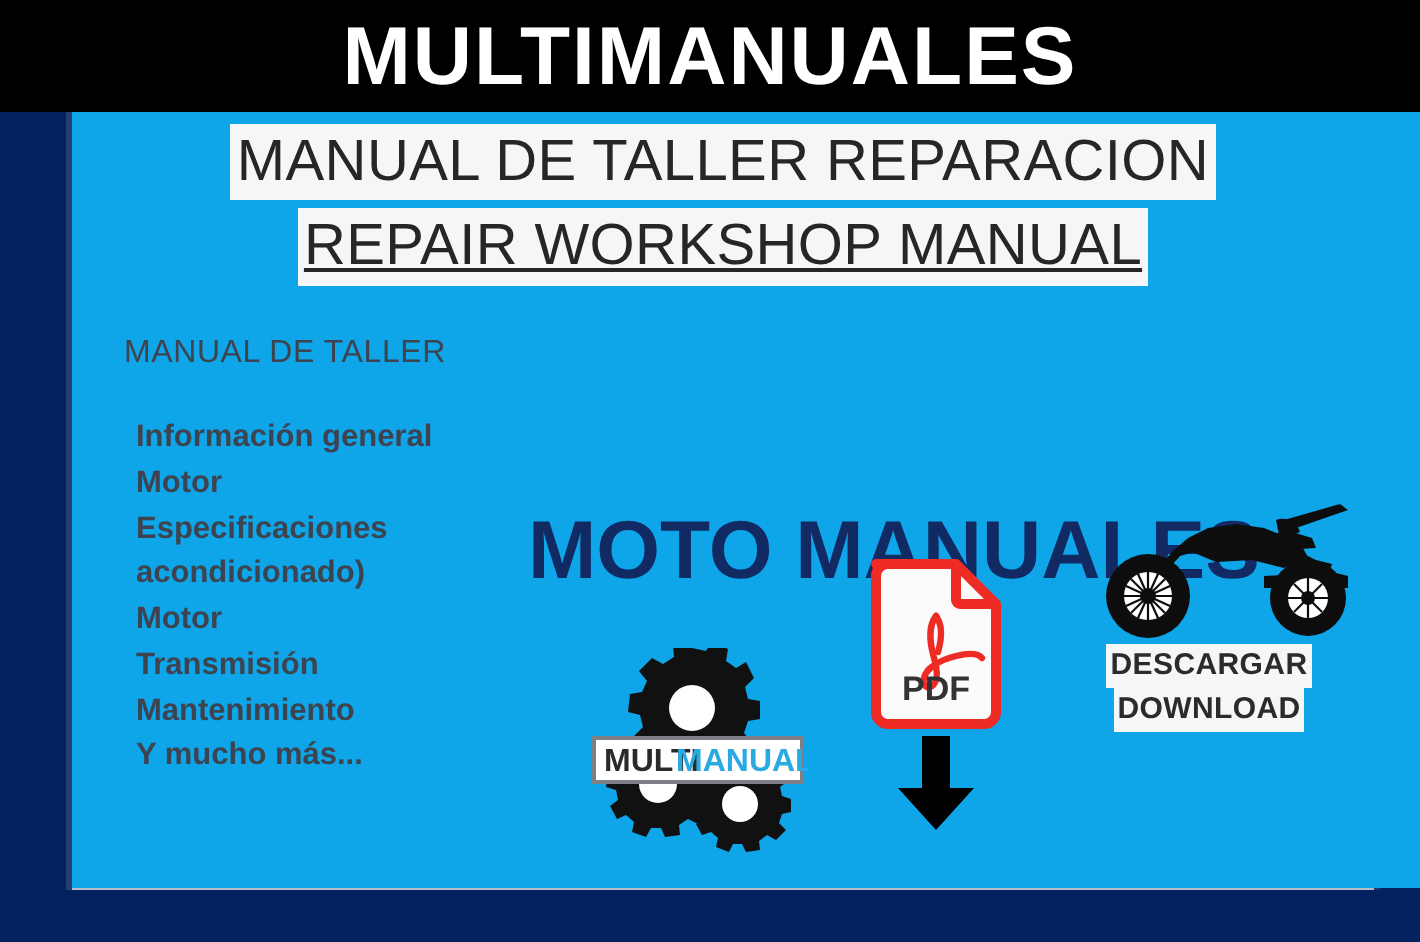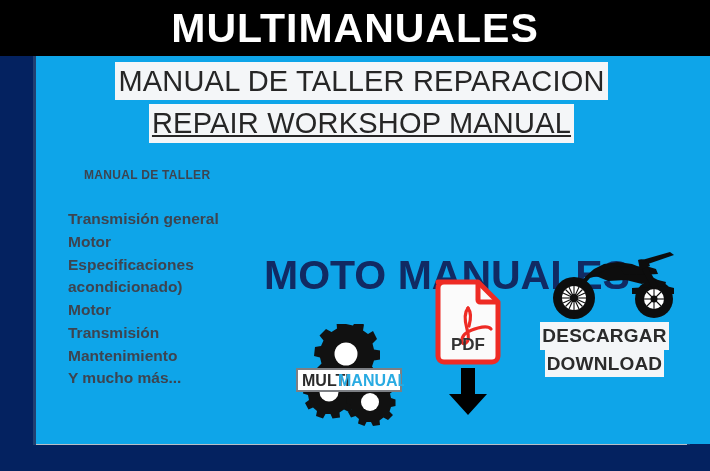--- a/index.html
+++ b/index.html
@@ -52,22 +52,22 @@
     font-weight:400;
     letter-spacing:.2px;
     line-height:1.32;
     padding:0 3px;
     white-space:nowrap;
   }
   .title-line.second{margin-top:4px;text-decoration:underline;}
 
   
   .sub-head{
-    position:absolute;left:48px;top:112px;
-    color:#3d4450;font-size:12px;font-weight:700;letter-spacing:.3px;
+    position:absolute;left:26px;top:112px;
+    color:#3d4450;font-size:16px;font-weight:400;letter-spacing:.3px;
     white-space:nowrap;
   }
   .feature-list{
     position:absolute;left:32px;top:152px;width:230px;
     margin:0;padding:0;list-style:none;
     color:#3d4450;font-size:15.5px;font-weight:700;line-height:1.47;
   }
   .feature-list li{margin:0;padding:0;}
 
   
@@ -86,21 +86,21 @@
   .pdf-icon{position:absolute;left:396px;top:222px;width:72px;height:88px;}
   .dl-arrow{position:absolute;left:412px;top:312px;width:40px;height:48px;}
 
   
   .moto-sil{position:absolute;left:510px;top:190px;width:142px;height:74px;}
 
   
   .dl-text{position:absolute;left:486px;top:266px;width:165px;text-align:center;}
   .dl-text span{
     display:inline-block;background:#f4f6f8;color:#2b2b2b;
-    font-size:19px;font-weight:700;letter-spacing:.2px;line-height:1.45;padding:0 2px;
+    font-size:15px;font-weight:700;letter-spacing:.2px;line-height:1.45;padding:0 2px;
   }
 </style>
 </head>
 <body>
 
 <div class="page">
 
   <div class="header-band">
     <div class="brand-title">MULTIMANUALES</div>
   </div>
@@ -115,21 +115,21 @@
   <div class="card">
 
     <div class="title-wrap">
       <div class="title-line">MANUAL DE TALLER REPARACION</div><br>
       <div class="title-line second">REPAIR WORKSHOP MANUAL</div>
     </div>
 
     <div class="sub-head">MANUAL DE TALLER</div>
 
     <ul class="feature-list">
-      <li>Transmisión general</li>
+      <li>Información general</li>
       <li>Motor</li>
       <li>Especificaciones</li>
       <li>acondicionado)</li>
       <li>Motor</li>
       <li>Transmisión</li>
       <li>Mantenimiento</li>
       <li>Y mucho más...</li>
     </ul>
 
     <div class="moto-title">MOTO MANUALES</div>

